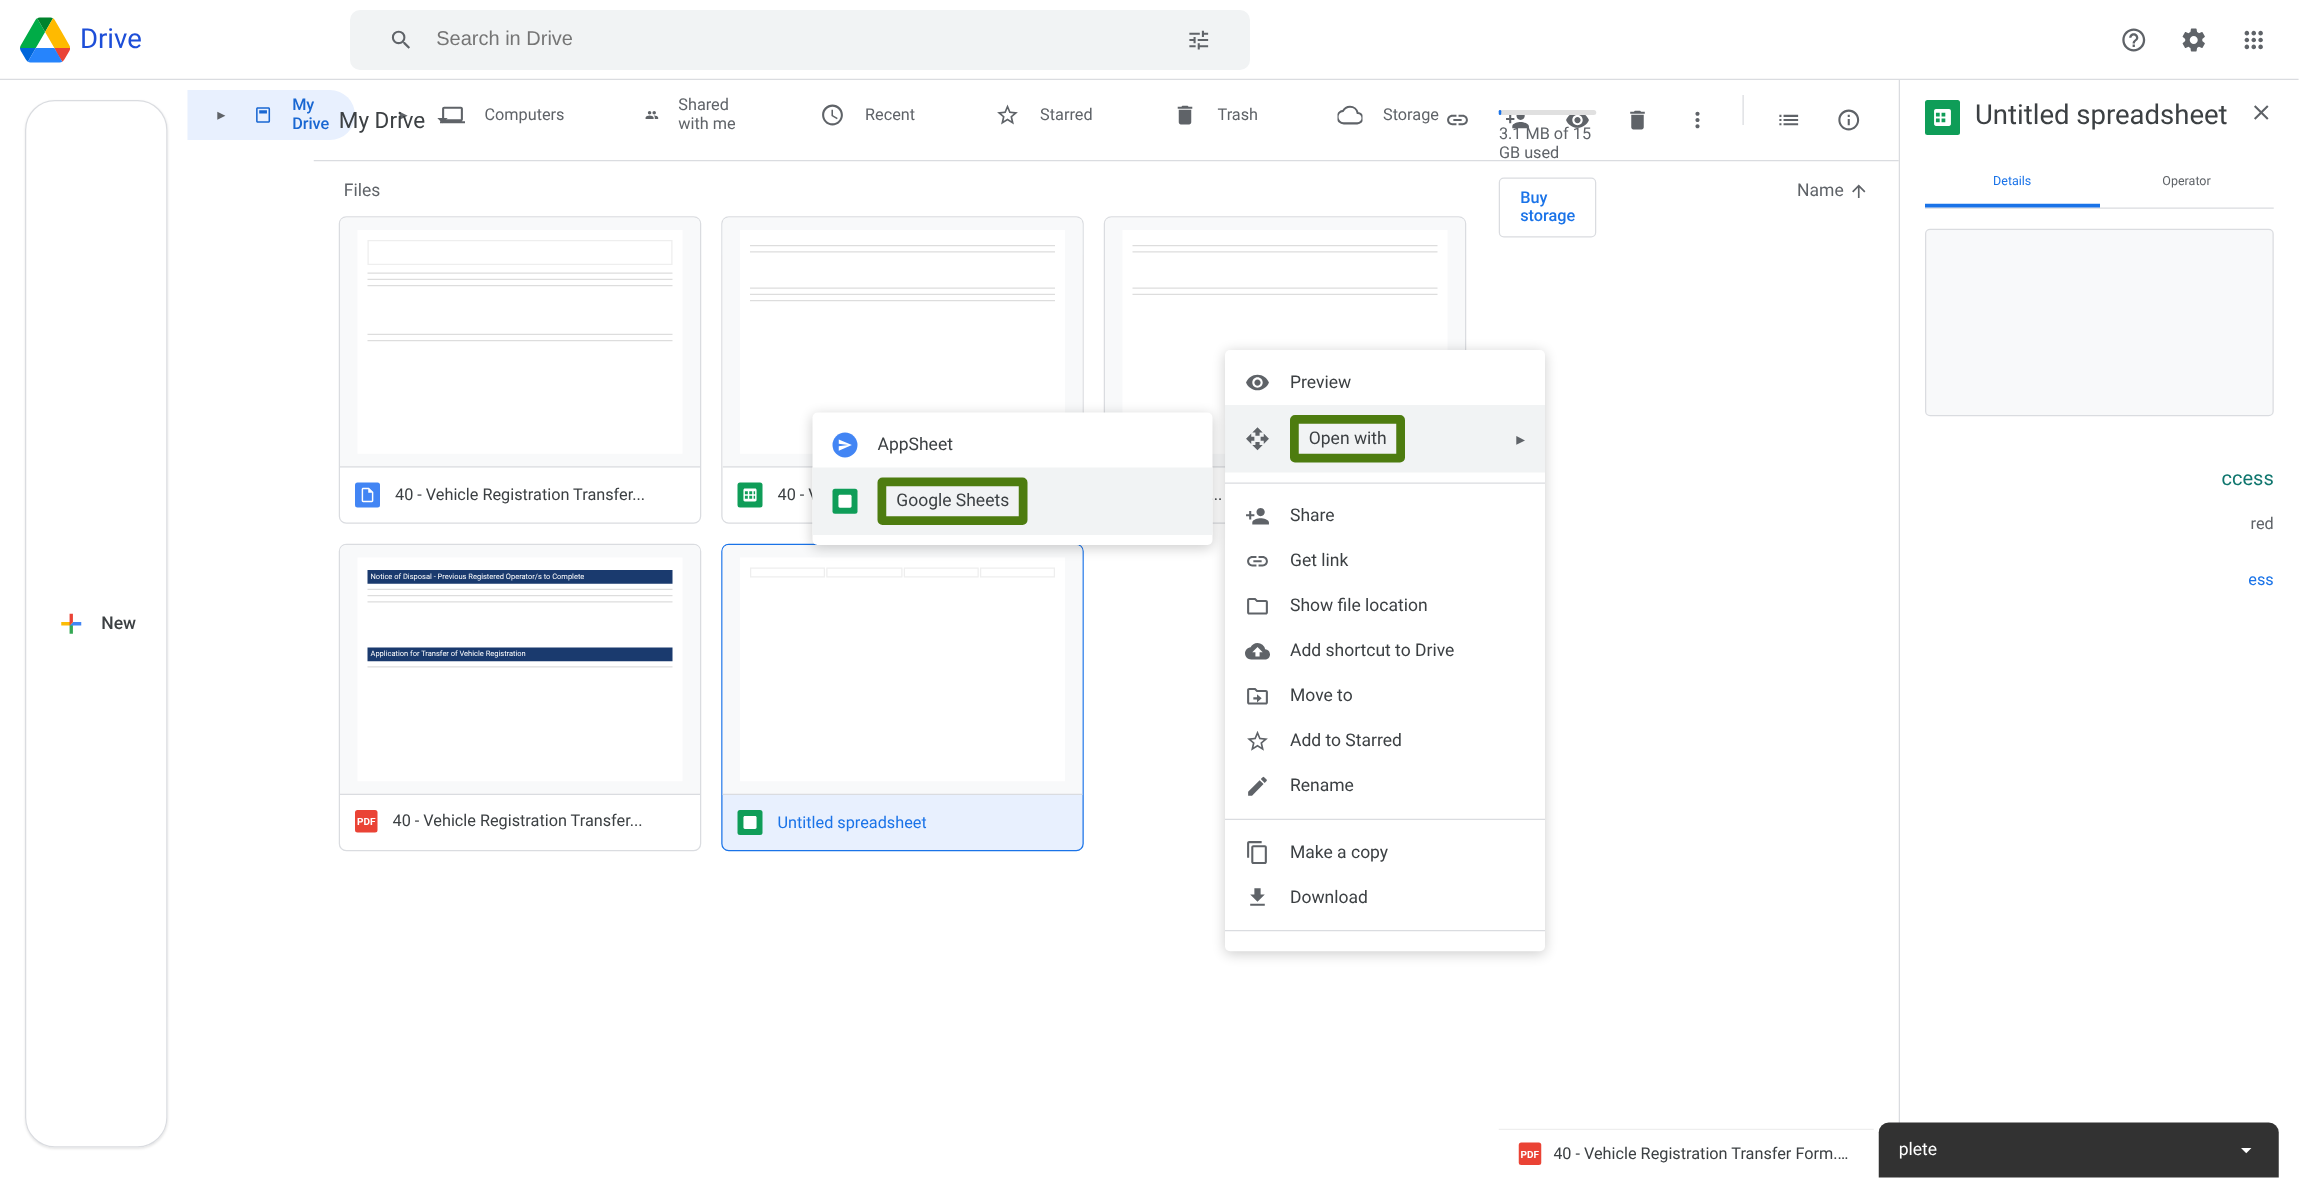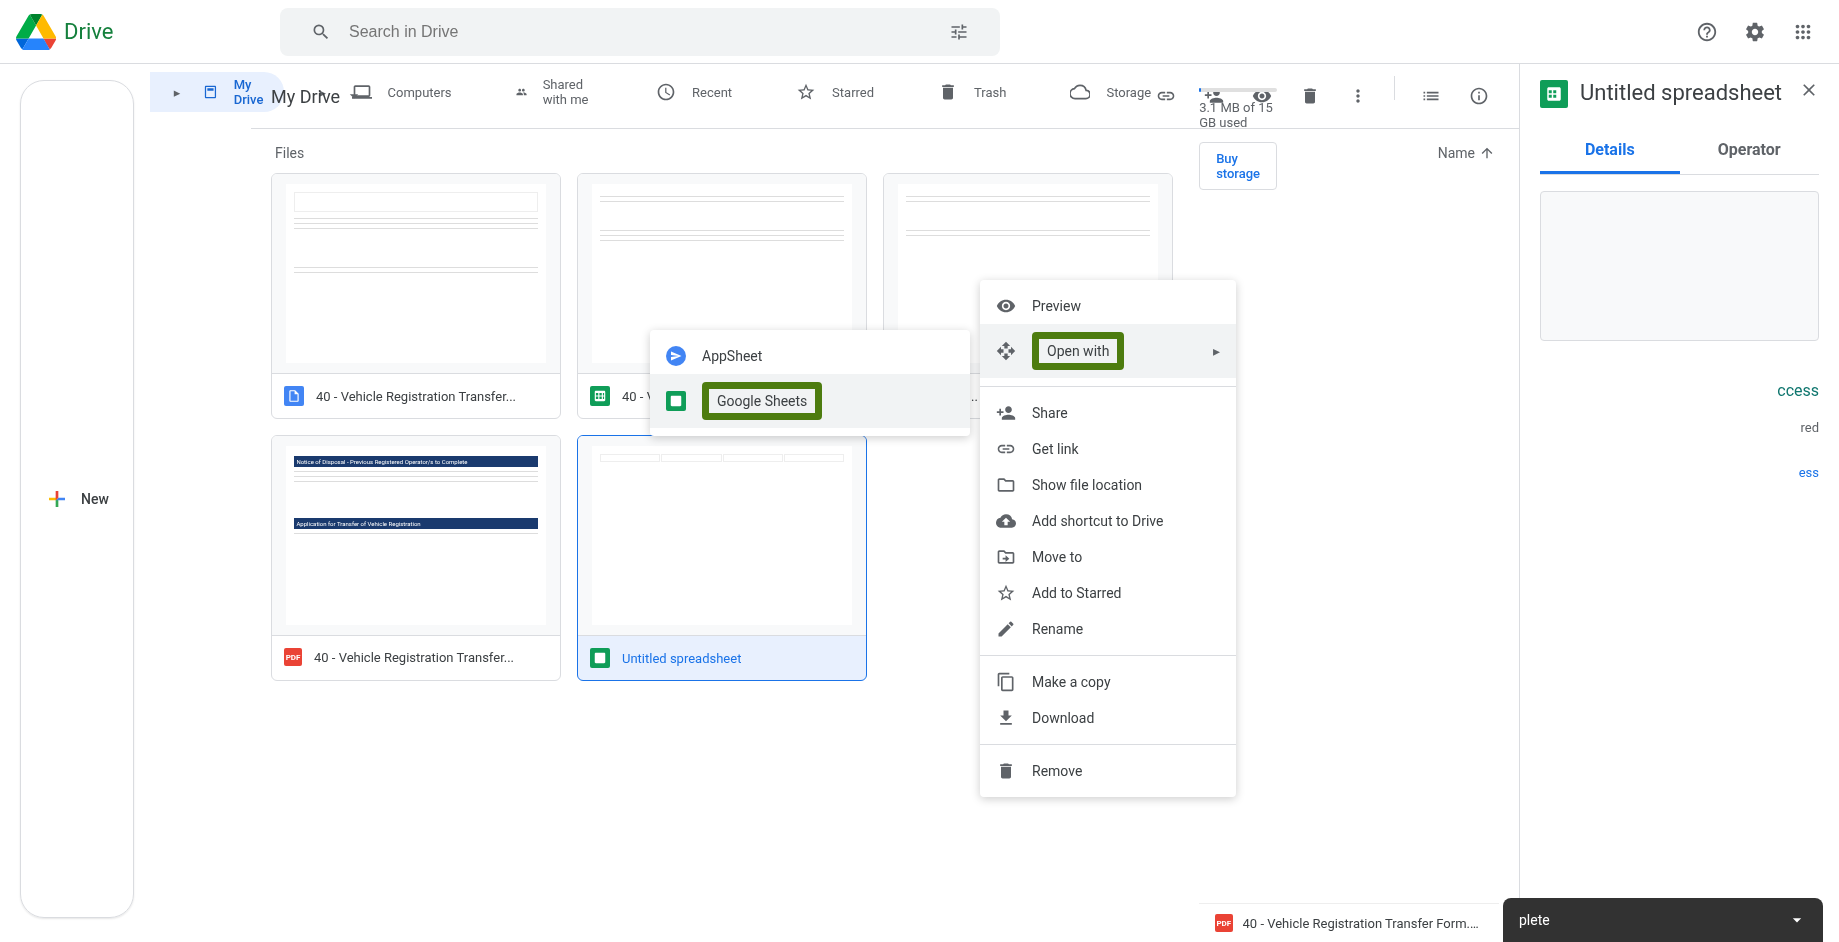--- a/index.html
+++ b/index.html
@@ -1,21 +1,21 @@
 <!DOCTYPE html>
 <html><head>
 <meta charset="utf-8">
 <style>
 * { box-sizing: border-box; margin: 0; padding: 0; }
 body { font-family: 'Google Sans', Roboto, Arial, sans-serif; font-size: 14px; color: #3c4043; background: #fff; overflow: hidden; }
 
 .header { display: flex; align-items: center; height: 64px; padding: 0 16px; border-bottom: 1px solid #dadce0; }
 .logo-section { display: flex; align-items: center; width: 250px; }
 .drive-logo { width: 40px; height: 40px; margin-right: 8px; }
-.logo-text { font-size: 22px; color: #15803d; }
+.logo-text { font-size: 22px; color: #1d4ed8; }
 .search-bar { flex: 1; max-width: 720px; display: flex; align-items: center; background: #f1f3f4; border-radius: 8px; height: 48px; padding: 0 21px; margin-left: 14px; }
 .search-bar input { flex: 1; border: none; background: transparent; font-size: 16px; padding: 0 8px; outline: none; color: #5f6368; }
 .header-icons { display: flex; align-items: center; margin-left: auto; gap: 8px; }
 .icon-btn { width: 40px; height: 40px; border-radius: 50%; display: flex; align-items: center; justify-content: center; cursor: pointer; color: #5f6368; }
 
 .main { display: flex; height: calc(100vh - 64px); }
 .sidebar { width: 250px; padding: 8px 4px; display: flex; flex-direction: row; }
 .new-btn { display: flex; align-items: center; gap: 12px; padding: 10px 24px; margin: 8px 16px 16px; border: 1px solid #dadce0; border-radius: 24px; box-shadow: 0 1px 2px rgba(0,0,0,0.1); cursor: pointer; font-size: 14px; font-weight: 500; width: fit-content; }
 .nav-item { display: flex; align-items: center; gap: 16px; padding: 6px 12px 6px 24px; cursor: pointer; border-radius: 0 20px 20px 0; margin-right: 12px; font-size: 13px; color: #5f6368; height: 40px; }
 .nav-item.active { background: #e8f0fe; color: #1967d2; font-weight: 500; }
@@ -38,21 +38,21 @@
 .file-thumb { height: 200px; background: #f8f9fa; border-bottom: 1px solid #dadce0; display: flex; align-items: center; justify-content: center; overflow: hidden; }
 .file-footer { display: flex; align-items: center; gap: 12px; padding: 12px; font-size: 13px; }
 .file-icon { width: 20px; height: 20px; border-radius: 2px; display: flex; align-items: center; justify-content: center; flex-shrink: 0; }
 .file-name { white-space: nowrap; overflow: hidden; text-overflow: ellipsis; }
 
 .details-panel { width: 320px; border-left: 1px solid #dadce0; padding: 16px 20px; }
 .details-header { display: flex; align-items: flex-start; gap: 12px; }
 .details-title { font-size: 22px; color: #3c4043; flex: 1; }
 .close-btn { cursor: pointer; color: #5f6368; }
 .details-tabs { display: flex; border-bottom: 1px solid #dadce0; margin-top: 20px; }
-.details-tab { flex: 1; text-align: center; padding: 12px; font-size: 16px; font-weight: 700; color: #5f6368; cursor: pointer; }
+.details-tab { flex: 1; text-align: center; padding: 12px; font-size: 10px; font-weight: 400; color: #5f6368; cursor: pointer; }
 .details-tab.active { color: #1a73e8; border-bottom: 3px solid #1a73e8; }
 .details-preview { height: 150px; background: #f8f9fa; border: 1px solid #dadce0; margin-top: 16px; border-radius: 4px; }
 
 .context-menu { position: absolute; background: #fff; border-radius: 4px; box-shadow: 0 2px 10px rgba(0,0,0,0.2); padding: 8px 0; z-index: 100; width: 256px; }
 .menu-item { display: flex; align-items: center; gap: 16px; padding: 8px 16px; cursor: pointer; font-size: 14px; color: #3c4043; }
 .menu-item.hover-state { background: #f1f3f4; }
 .menu-divider { border-top: 1px solid #dadce0; margin: 8px 0; }
 .menu-icon { width: 20px; height: 20px; color: #5f6368; display: flex; align-items: center; justify-content: center; }
 .menu-item .chev-right { margin-left: auto; color: #5f6368; }
 
@@ -454,28 +454,20 @@
   </div>
   <div class="menu-item">
     <span class="menu-icon">
         <svg width="20" height="20" viewBox="0 0 24 24" fill="#5f6368">
           <path d="M19 9h-4V3H9v6H5l7 7 7-7zM5 18v2h14v-2H5z"></path>
         </svg>
       </span>
     <span>Download</span>
   </div>
   <div class="menu-divider"></div>
-  <div class="menu-item">
-    <span class="menu-icon">
-        <svg width="20" height="20" viewBox="0 0 24 24" fill="#5f6368">
-          <path d="M6 19c0 1.1.9 2 2 2h8c1.1 0 2-.9 2-2V7H6v12zM19 4h-3.5l-1-1h-5l-1 1H5v2h14V4z"></path>
-        </svg>
-      </span>
-    <span>Remove</span>
-  </div>
 </div>
 
 <div class="submenu" style="top:330px;left:650px">
   <div class="menu-item">
     <div style="width:20px;height:20px;background:#4285f4;border-radius:50%;display:flex;align-items:center;justify-content:center">
         <svg width="12" height="12" viewBox="0 0 24 24" fill="#fff">
           <path d="M2.01 21L23 12 2.01 3 2 10l15 2-15 2z"></path>
         </svg>
       </div>
     <span>AppSheet</span>

